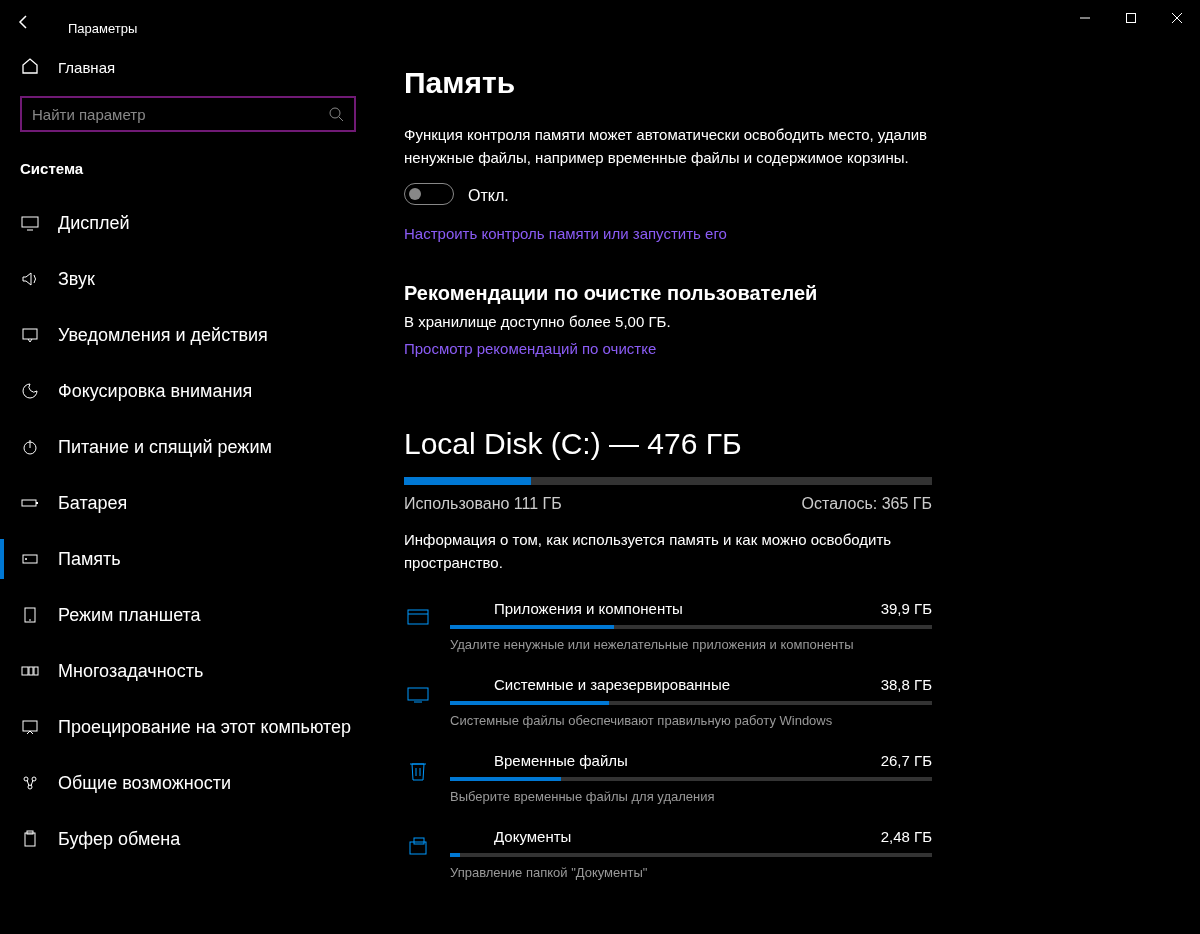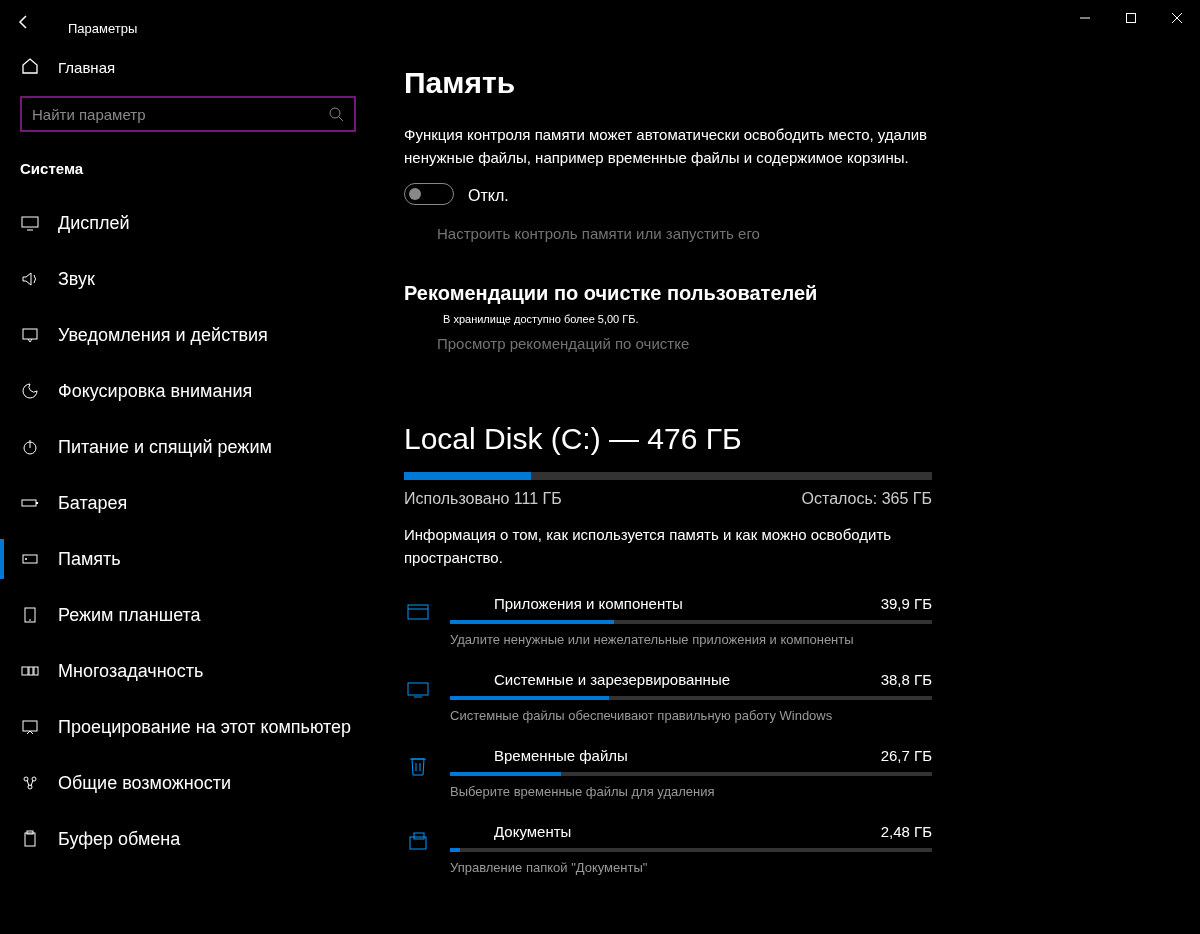--- a/index.html
+++ b/index.html
@@ -20,23 +20,23 @@
 .navitem { height:56px; display:flex; align-items:center; padding:0 20px; cursor:pointer; position:relative; }
 .navitem .icon { width:20px; height:20px; display:flex; align-items:center; justify-content:center; color:#fff; }
 .navitem .lbl { margin-left:18px; font-size:18px; }
 .navitem.active::before { content:""; position:absolute; left:0; top:8px; bottom:8px; width:4px; background:#0078d4; }
 .main { flex:1; padding:30px 40px 0 28px; overflow-y:auto; }
 .page-title { font-size:30px; font-weight:600; margin-bottom:24px; }
 .desc { font-size:15px; color:#fff; line-height:1.5; max-width:540px; margin-bottom:14px; }
 .toggle-row { display:flex; align-items:flex-end; margin-bottom:20px; }
 .toggle { width:50px; height:22px; border:1px solid #888; border-radius:11px; position:relative; cursor:pointer; margin-right:14px; }
 .toggle .knob { width:12px; height:12px; background:#888; border-radius:50%; position:absolute; left:4px; top:4px; }
-.link { color:#737373; font-size:15px; cursor:pointer; margin-bottom:40px; display:inline-block;margin-left:33px; }
+.link { color:#8b5cf6; font-size:15px; cursor:pointer; margin-bottom:40px; display:inline-block; }
 .subhead { font-size:20px; font-weight:600; margin-bottom:8px; }
-.subtext { font-size:11px; margin-bottom:10px;margin-left:39px; }
+.subtext { font-size:15px; margin-bottom:10px; }
 .diskhead { font-size:30px; font-weight:400; margin-bottom:16px; margin-top:30px; }
 .bar { height:8px; background:#333; position:relative; margin-bottom:10px; max-width:528px; }
 .bar .fill { height:100%; background:#0078d4; }
 .diskstats { display:flex; justify-content:space-between; max-width:528px; font-size:16px; color:#ccc; margin-bottom:16px; }
 .catrow { display:flex; align-items:flex-start; padding-top:12px; padding-bottom:12px; cursor:pointer; max-width:528px; }
 .catrow .caticon { width:32px; margin-right:14px; padding-top:4px; color:#0099ff; }
 .catrow .catbody { flex:1; }
 .catrow .cathead { display:flex; justify-content:space-between; font-size:15px; margin-bottom:8px;margin-left:44px; }
 .catrow .catbar { height:4px; background:#333; position:relative; margin-bottom:8px; }
 .catrow .catbar .catfill { height:100%; background:#0078d4; }

